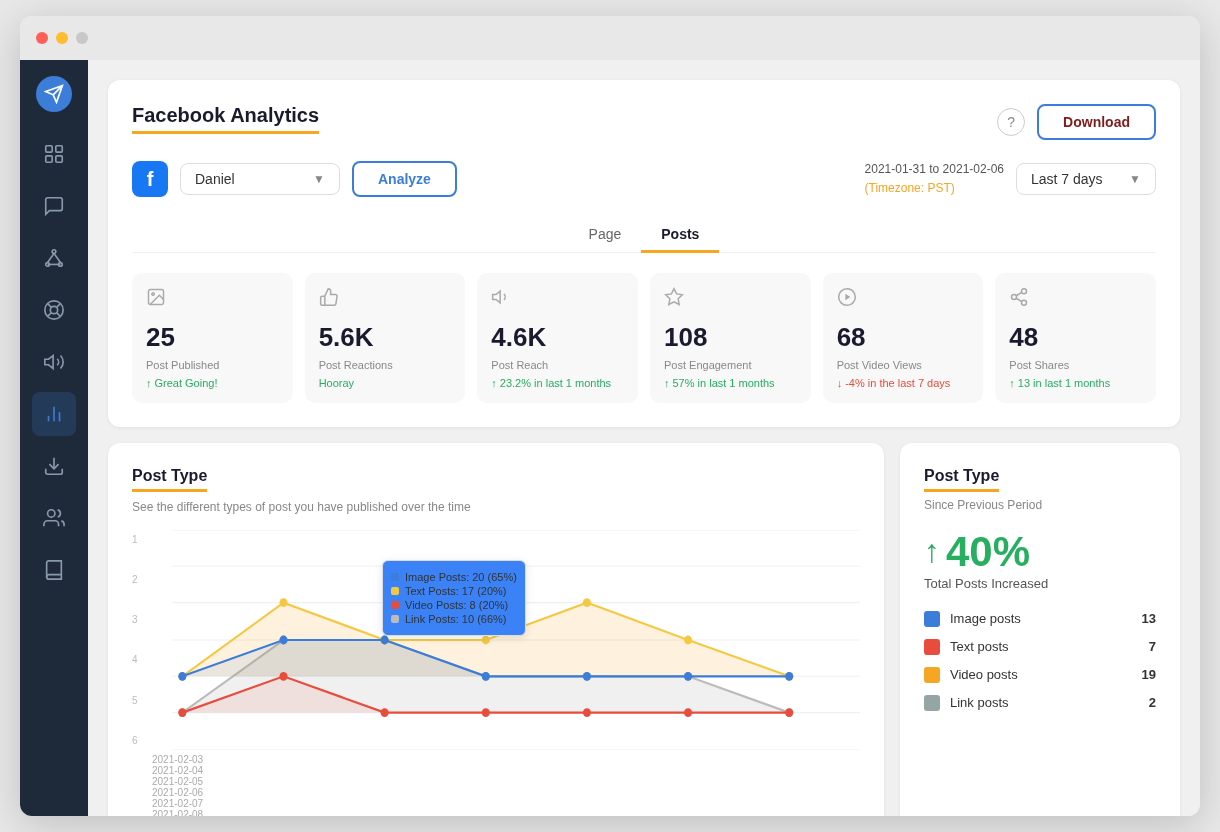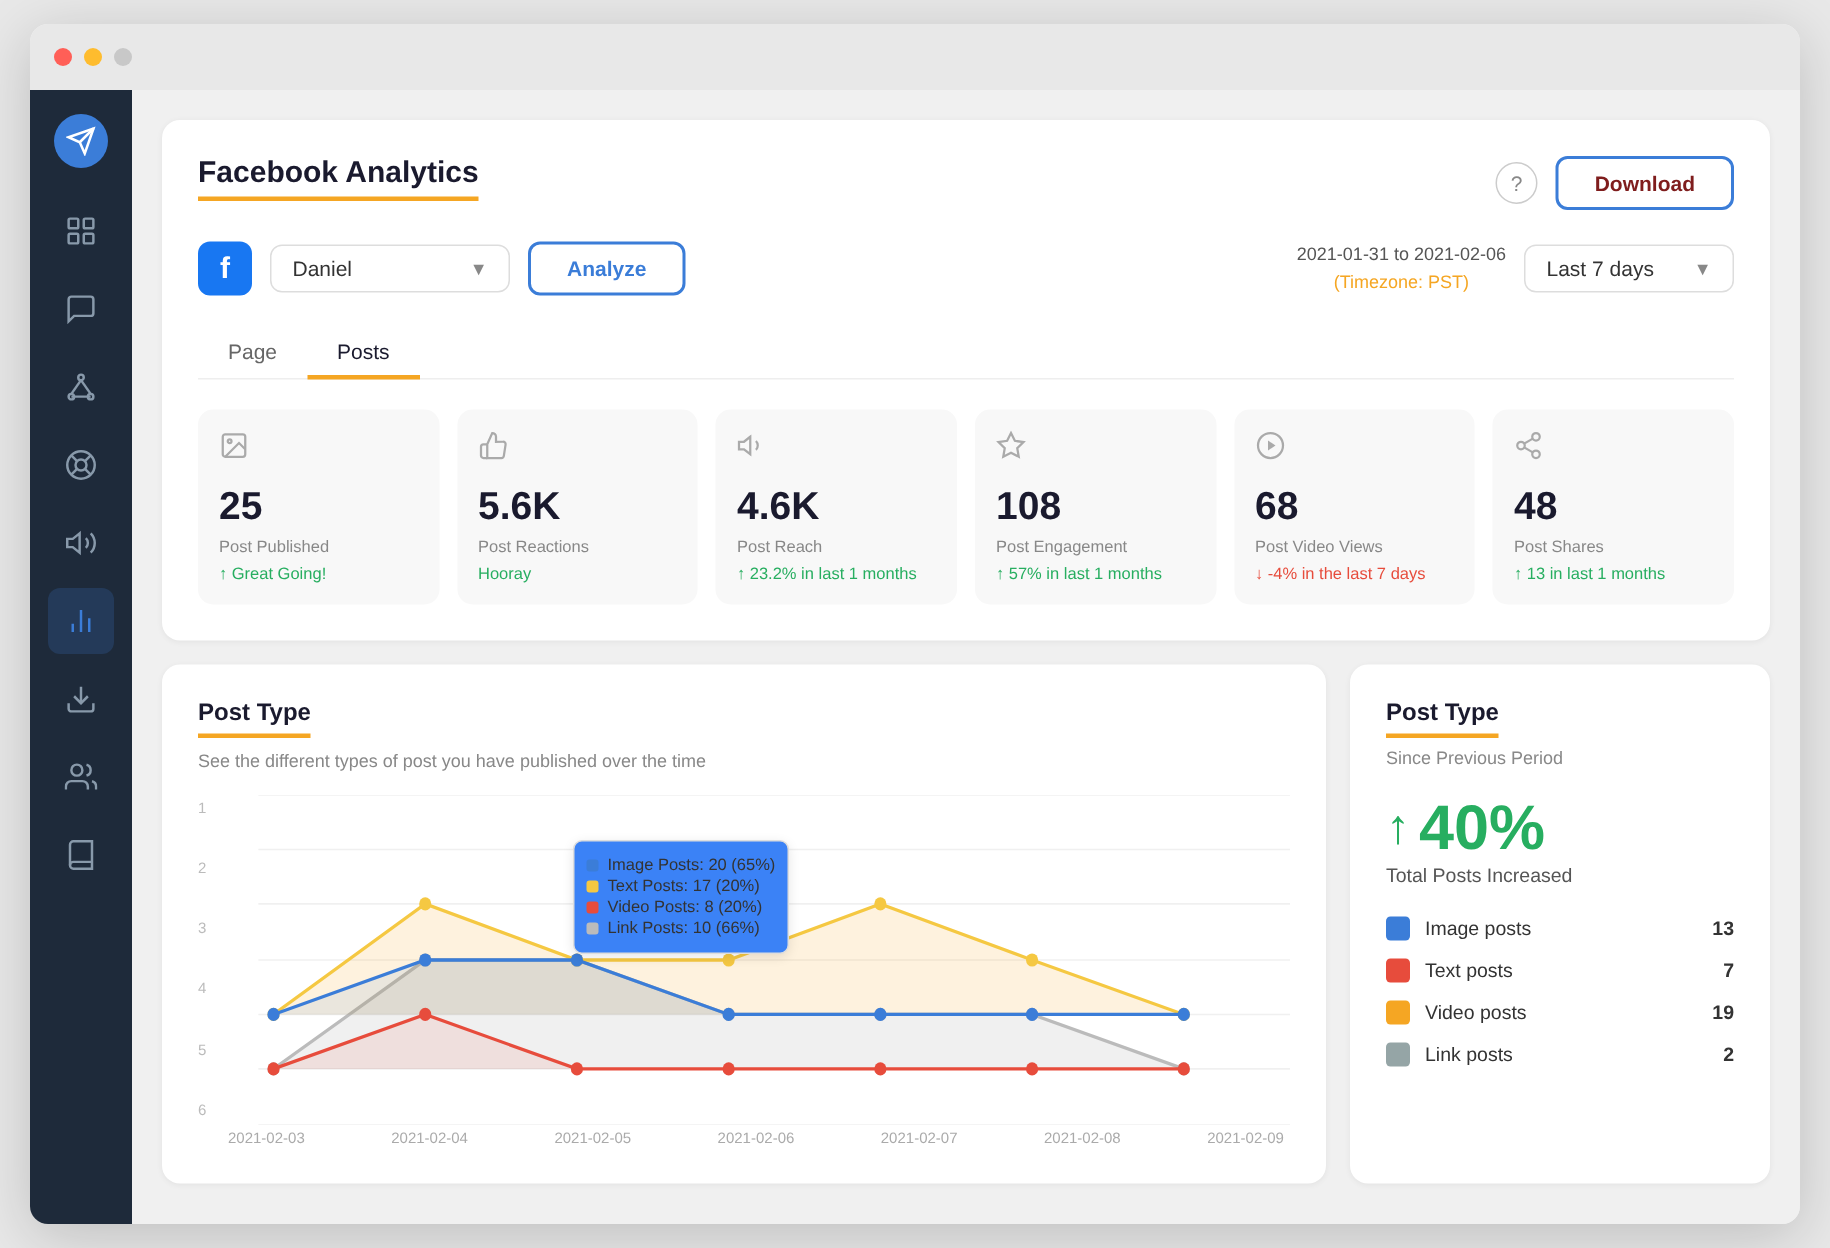--- a/index.html
+++ b/index.html
@@ -150,21 +150,21 @@
       border: 2px solid #3b7dd8;
       border-radius: 8px;
       color: #3b7dd8;
       font-weight: 700;
       font-size: 14px;
       background: #fff;
       cursor: pointer;
     }
     .date-range {
       margin-left: auto;
-      text-align: center;
+      text-align: left;
       font-size: 12px;
       color: #555;
       line-height: 1.6;
     }
     .date-range .timezone { color: #f5a623; }
     .period-select {
       display: flex;
       align-items: center;
       border: 1.5px solid #ddd;
       border-radius: 8px;
@@ -174,32 +174,33 @@
       background: #fff;
       min-width: 140px;
       font-size: 14px;
       color: #333;
     }
     .tabs {
       display: flex;
       gap: 0;
       border-bottom: 1.5px solid #eee;
       margin-bottom: 20px;
+      justify-content: center;
     }
     .tab {
       padding: 8px 20px;
       font-size: 14px;
       cursor: pointer;
       color: #666;
       border-bottom: 3px solid transparent;
       margin-bottom: -1.5px;
     }
     .tab.active {
       color: #1a1a2e;
-      font-weight: 400;
+      font-weight: 700;
       border-bottom-color: #f5a623;
     }
     .stats-grid {
       display: grid;
       grid-template-columns: repeat(6, 1fr);
       gap: 12px;
     }
     .stat-card {
       background: #f8f8f8;
       border-radius: 10px;
@@ -262,20 +263,21 @@
     }
     .tooltip-row { display: flex; align-items: center; gap: 6px; margin: 2px 0; }
     .tooltip-dot { width: 8px; height: 8px; border-radius: 2px; flex-shrink: 0; }
     .x-labels {
       display: flex;
       justify-content: space-between;
       font-size: 10px;
       color: #aaa;
       margin-top: 4px;
       padding: 0 4px;
+      flex-direction: column;
     }
     .right-panel {
       width: 280px;
       background: #fff;
       border-radius: 12px;
       padding: 24px;
       box-shadow: 0 1px 4px rgba(0,0,0,0.06);
       flex-shrink: 0;
     }
     .right-panel-title {

